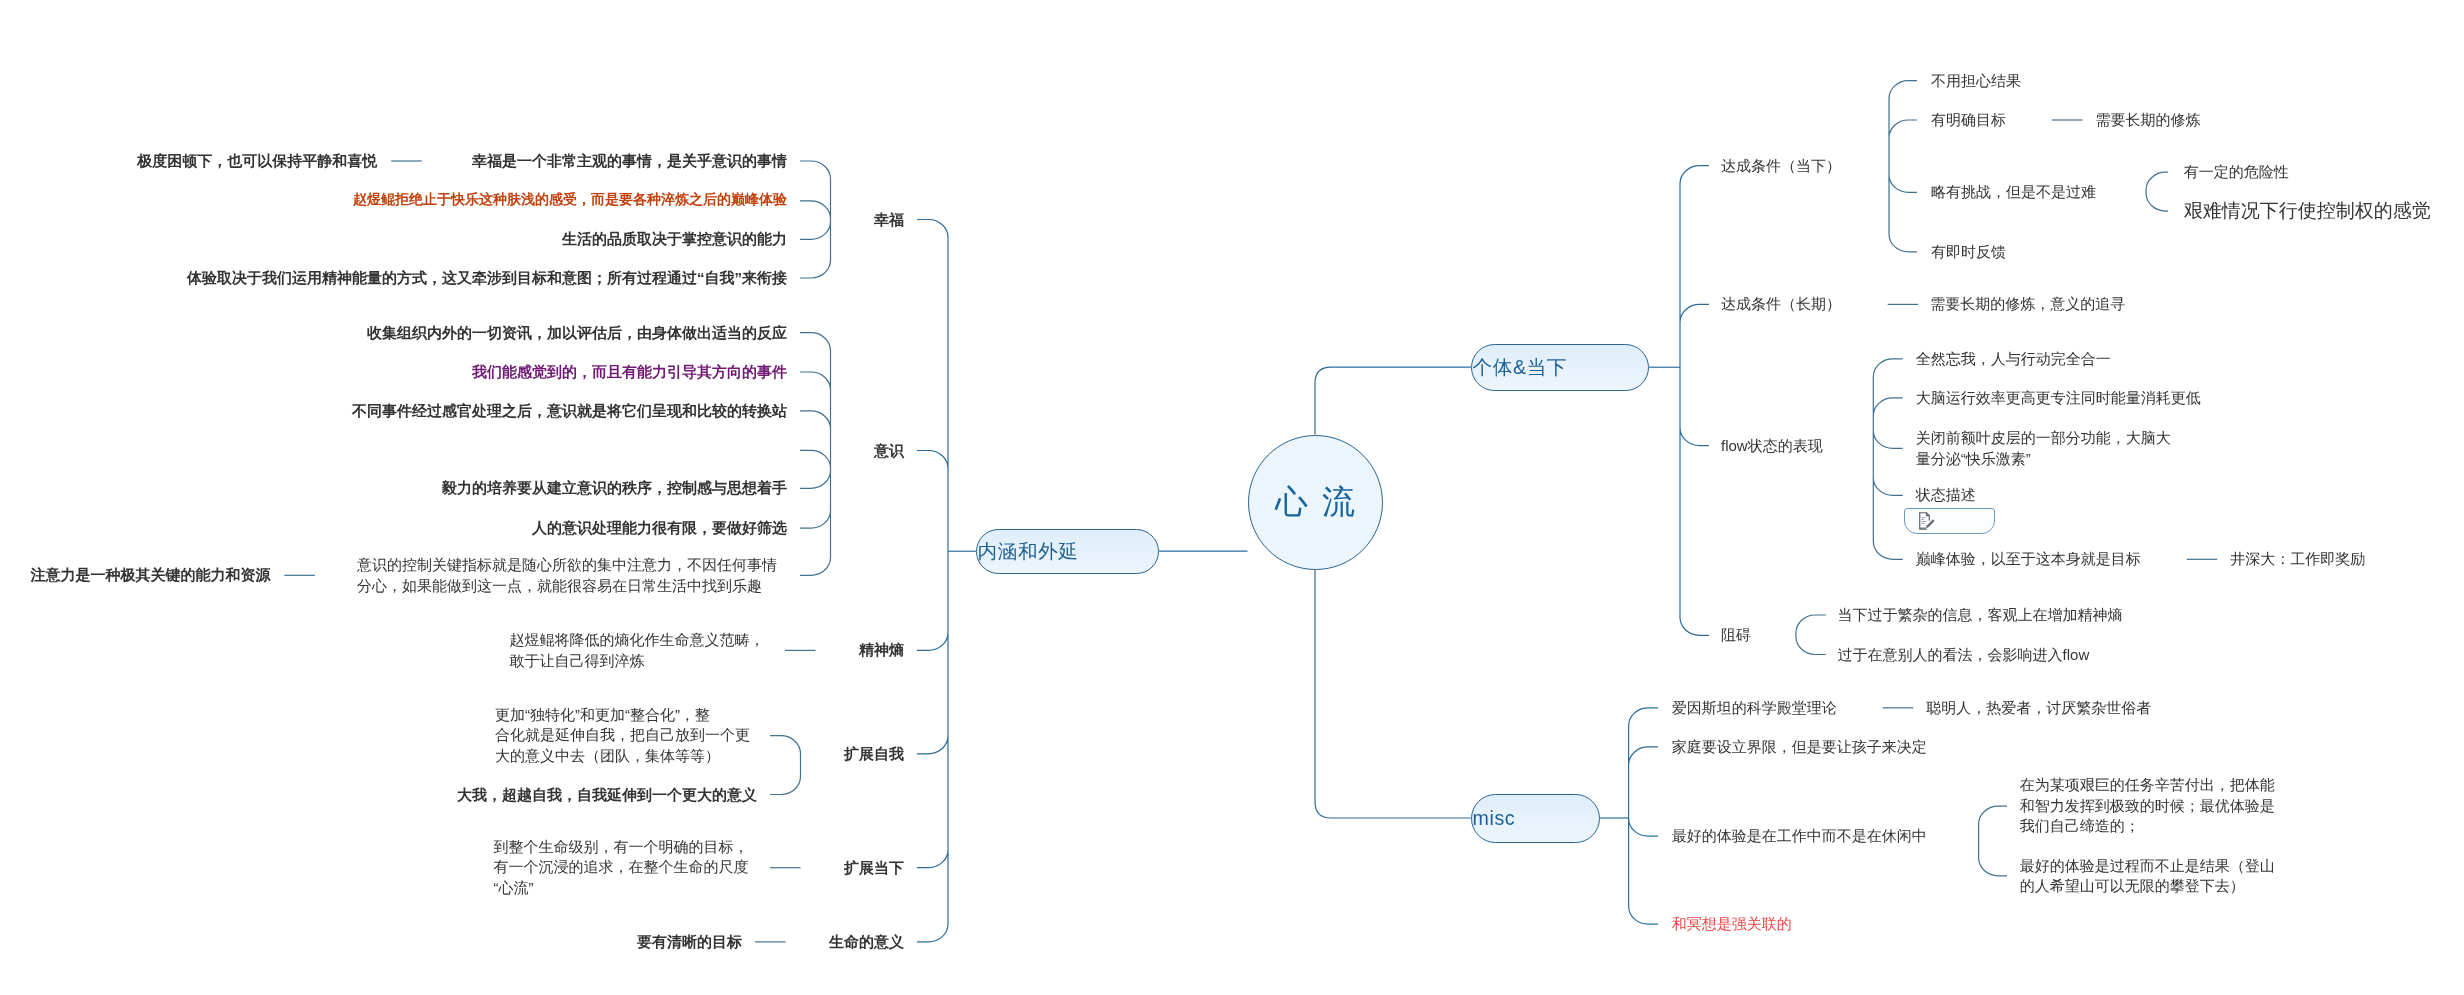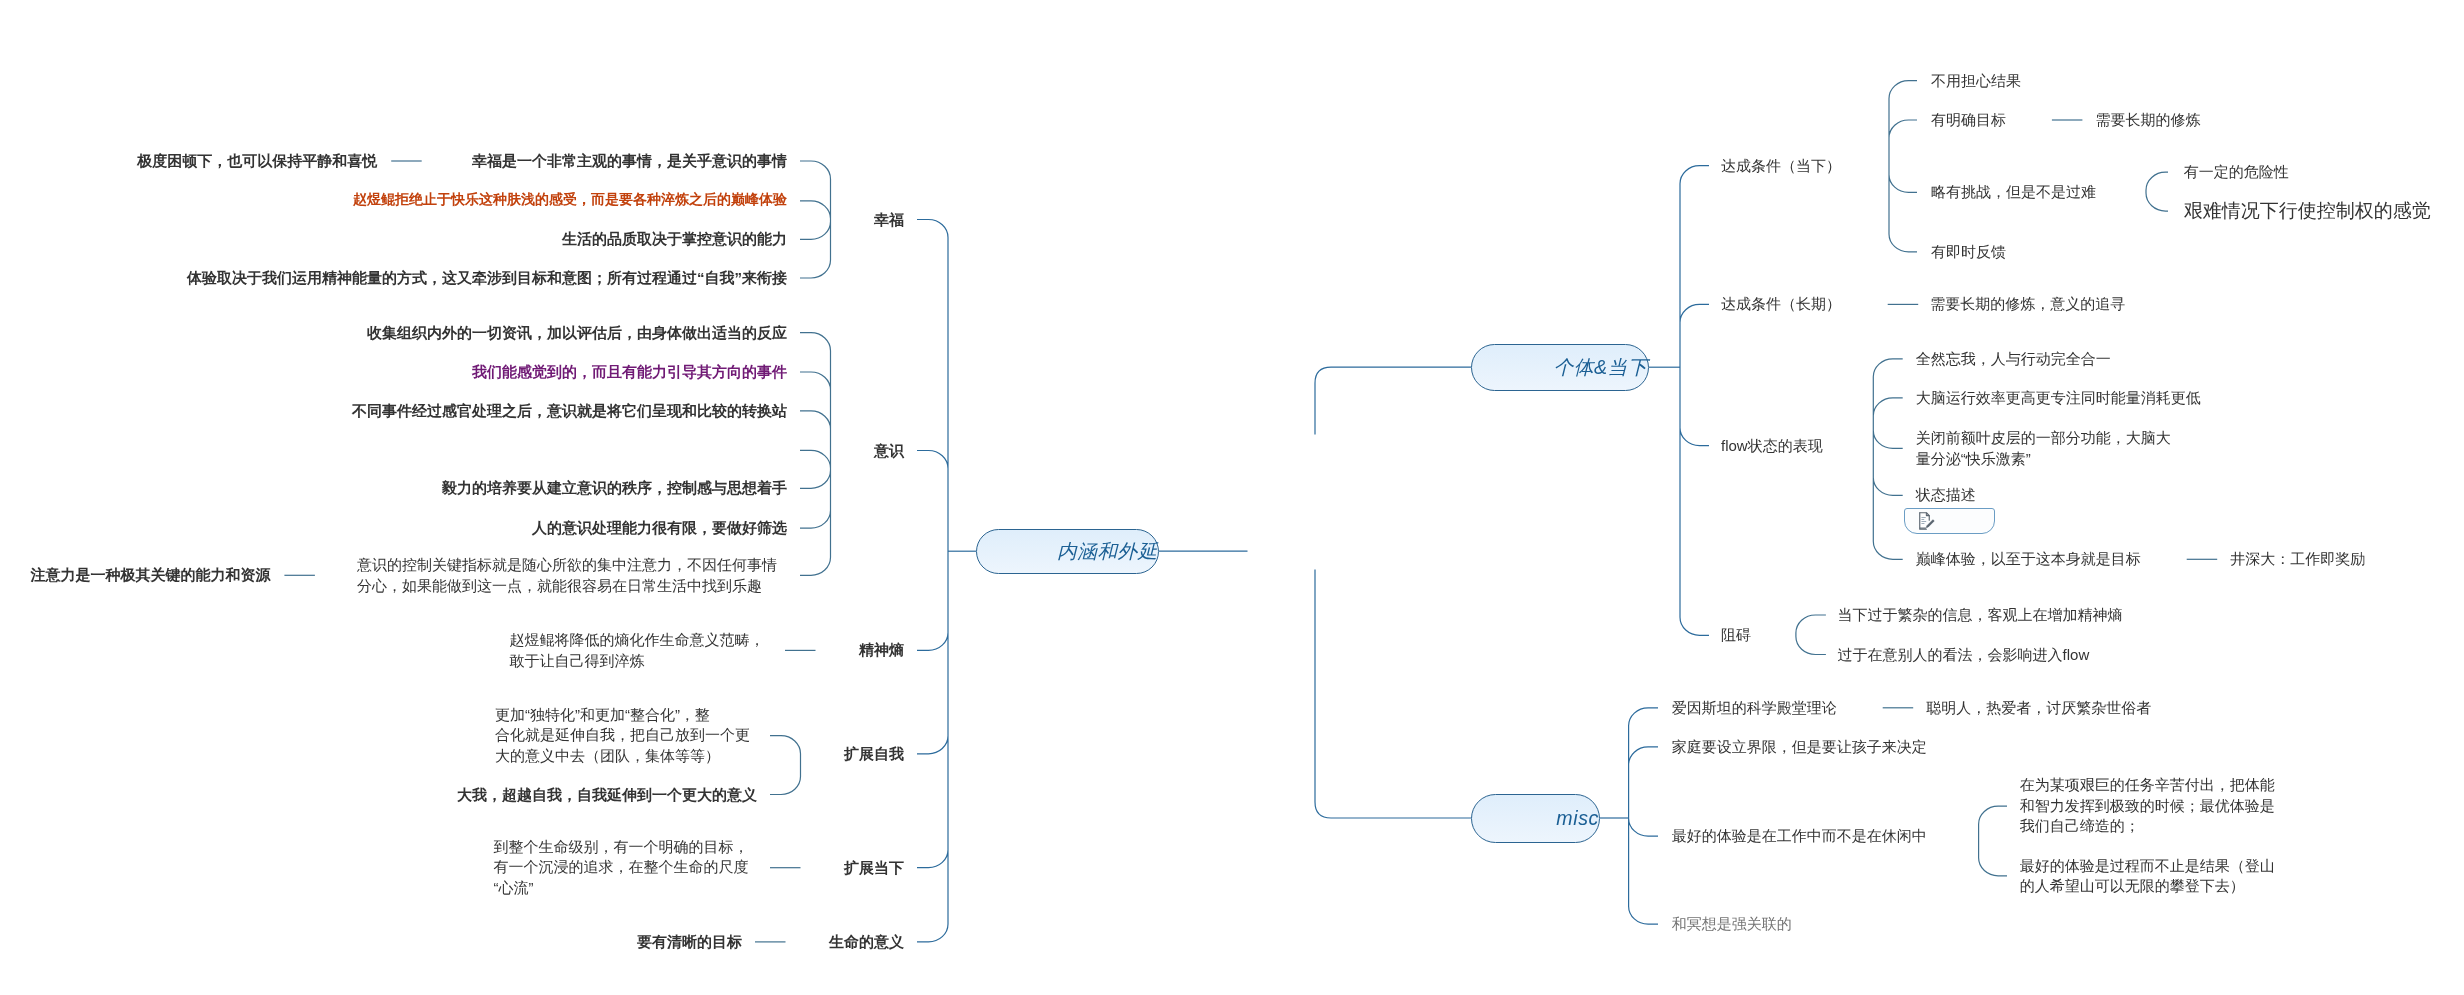--- a/index.html
+++ b/index.html
@@ -4,22 +4,22 @@
 <title>mind map</title>
 <style>
   html,body{margin:0;padding:0;background:#ffffff;}
   #canvas{position:relative;width:2464px;height:995px;background:#ffffff;overflow:hidden;
     font-family:"Liberation Sans",sans-serif;}
   #wires{position:absolute;left:0;top:0;}
   .lbl{position:absolute;white-space:pre;transform:translateY(-50%);}
   .lbl.r{text-align:right;font-weight:bold;}
   .pill{position:absolute;box-sizing:border-box;border:1px solid #2b6491;border-radius:999px;
     background:linear-gradient(180deg,#dfeefb 0%,#edf5fd 100%);
-    color:#1b5f94;font-size:19.6px;display:flex;align-items:center;justify-content:flex-end;
-    letter-spacing:0.6px;text-indent:0.6px;font-style:italic;}
+    color:#1b5f94;font-size:19.6px;display:flex;align-items:center;justify-content:flex-start;
+    letter-spacing:0.6px;text-indent:0.6px;}
   .root{position:absolute;box-sizing:border-box;border:1px solid #2b6491;border-radius:50%;
     background:#edf5fc;color:#1565a0;display:flex;align-items:center;justify-content:center;
     font-family:"Liberation Serif",serif;font-size:33px;letter-spacing:14px;text-indent:14px;}
   .notebox{position:absolute;box-sizing:border-box;border:1px solid #6b9dc4;
     border-radius:3px 3px 13px 13px;background:#fcfdfe;display:flex;align-items:center;}
   .noteicon{display:block;margin-left:14.5px;margin-top:0.5px;line-height:0;}
 </style>
 </head>
 <body>
 
@@ -98,36 +98,39 @@
 <div class="lbl" style="left:1915.7px;top:448.40px;font-size:15px;line-height:20.4px;color:#333333">关闭前额叶皮层的一部分功能，大脑大
 量分泌“快乐激素”</div>
 <div class="lbl" style="left:1915.7px;top:495.40px;font-size:15px;line-height:20.4px;color:#333333">状态描述</div>
 <div class="lbl" style="left:1915.7px;top:559.30px;font-size:15px;line-height:20.4px;color:#333333">巅峰体验，以至于这本身就是目标</div>
 <div class="lbl" style="left:2230.2px;top:559.30px;font-size:15px;line-height:20.4px;color:#333333">井深大：工作即奖励</div>
 <div class="lbl" style="left:1837.6px;top:615.00px;font-size:15px;line-height:20.4px;color:#333333">当下过于繁杂的信息，客观上在增加精神熵</div>
 <div class="lbl" style="left:1837.6px;top:654.50px;font-size:15px;line-height:20.4px;color:#333333">过于在意别人的看法，会影响进入flow</div>
 <div class="lbl" style="left:1671.7px;top:707.80px;font-size:15px;line-height:20.4px;color:#333333">爱因斯坦的科学殿堂理论</div>
 <div class="lbl" style="left:1671.7px;top:746.90px;font-size:15px;line-height:20.4px;color:#333333">家庭要设立界限，但是要让孩子来决定</div>
 <div class="lbl" style="left:1671.7px;top:836.20px;font-size:15px;line-height:20.4px;color:#333333">最好的体验是在工作中而不是在休闲中</div>
-<div class="lbl" style="left:1671.7px;top:924.20px;font-size:15px;line-height:20.4px;color:#737373">和冥想是强关联的</div>
+<div class="lbl" style="left:1671.7px;top:924.20px;font-size:15px;line-height:20.4px;color:#ef4444">和冥想是强关联的</div>
 <div class="lbl" style="left:1926.2px;top:707.80px;font-size:15px;line-height:20.4px;color:#333333">聪明人，热爱者，讨厌繁杂世俗者</div>
 <div class="lbl" style="left:2019.7px;top:806.20px;font-size:15px;line-height:20.4px;color:#333333">在为某项艰巨的任务辛苦付出，把体能
 和智力发挥到极致的时候；最优体验是
 我们自己缔造的；</div>
 <div class="lbl" style="left:2019.7px;top:875.80px;font-size:15px;line-height:20.4px;color:#333333">最好的体验是过程而不止是结果（登山
 的人希望山可以无限的攀登下去）</div>
 <div class="pill" style="left:976.0px;top:528.5px;width:183.0px;height:45.5px">
       <span>内涵和外延</span>
     </div>
 <div class="pill" style="left:1471.0px;top:343.5px;width:178.0px;height:47.5px">
       <span>个体&amp;当下</span>
     </div>
 <div class="pill" style="left:1471.0px;top:793.5px;width:129.0px;height:49.0px">
       <span>misc</span>
     </div>
+<div class="root" style="left:1247.5px;top:434.5px;width:135.0px;height:135.0px">
+      <span>心流</span>
+    </div>
 <div class="notebox" style="left:1903.9px;top:507.7px;width:91.4px;height:26.8px">
       <span class="noteicon"><svg viewBox="0 0 32 36" width="16" height="18" aria-hidden="true">
 <path d="M1.5 1.5h13.4l5.6 5.6v9.2" fill="#ffffff" stroke="#59646f" stroke-width="2.3" stroke-linejoin="round" stroke-linecap="round"></path>
 <path d="M1.5 1.5v33.0h13.2" fill="#ffffff" stroke="#59646f" stroke-width="2.3" stroke-linejoin="round" stroke-linecap="round"></path>
 <path d="M14.7 1.8v5.4h5.6" fill="none" stroke="#59646f" stroke-width="2.1" stroke-linejoin="round" stroke-linecap="round"></path>
 <path d="M4.8 11.0h8.6M4.8 15.0h5.6M4.8 19.0h9.6M4.8 23.0h6.0" stroke="#9fadba" stroke-width="2.4" stroke-linecap="butt"></path>
 <path d="M1.6 32.3h13.0" stroke="#59646f" stroke-width="2.4" stroke-linecap="butt"></path>
 <path d="M30.4 18.0 18.4 30.0l-3.4 0.9 0.9-3.4L27.9 15.5z" fill="#59646f" stroke="#59646f" stroke-width="1.5" stroke-linejoin="round"></path>
 </svg></span>
     </div>

